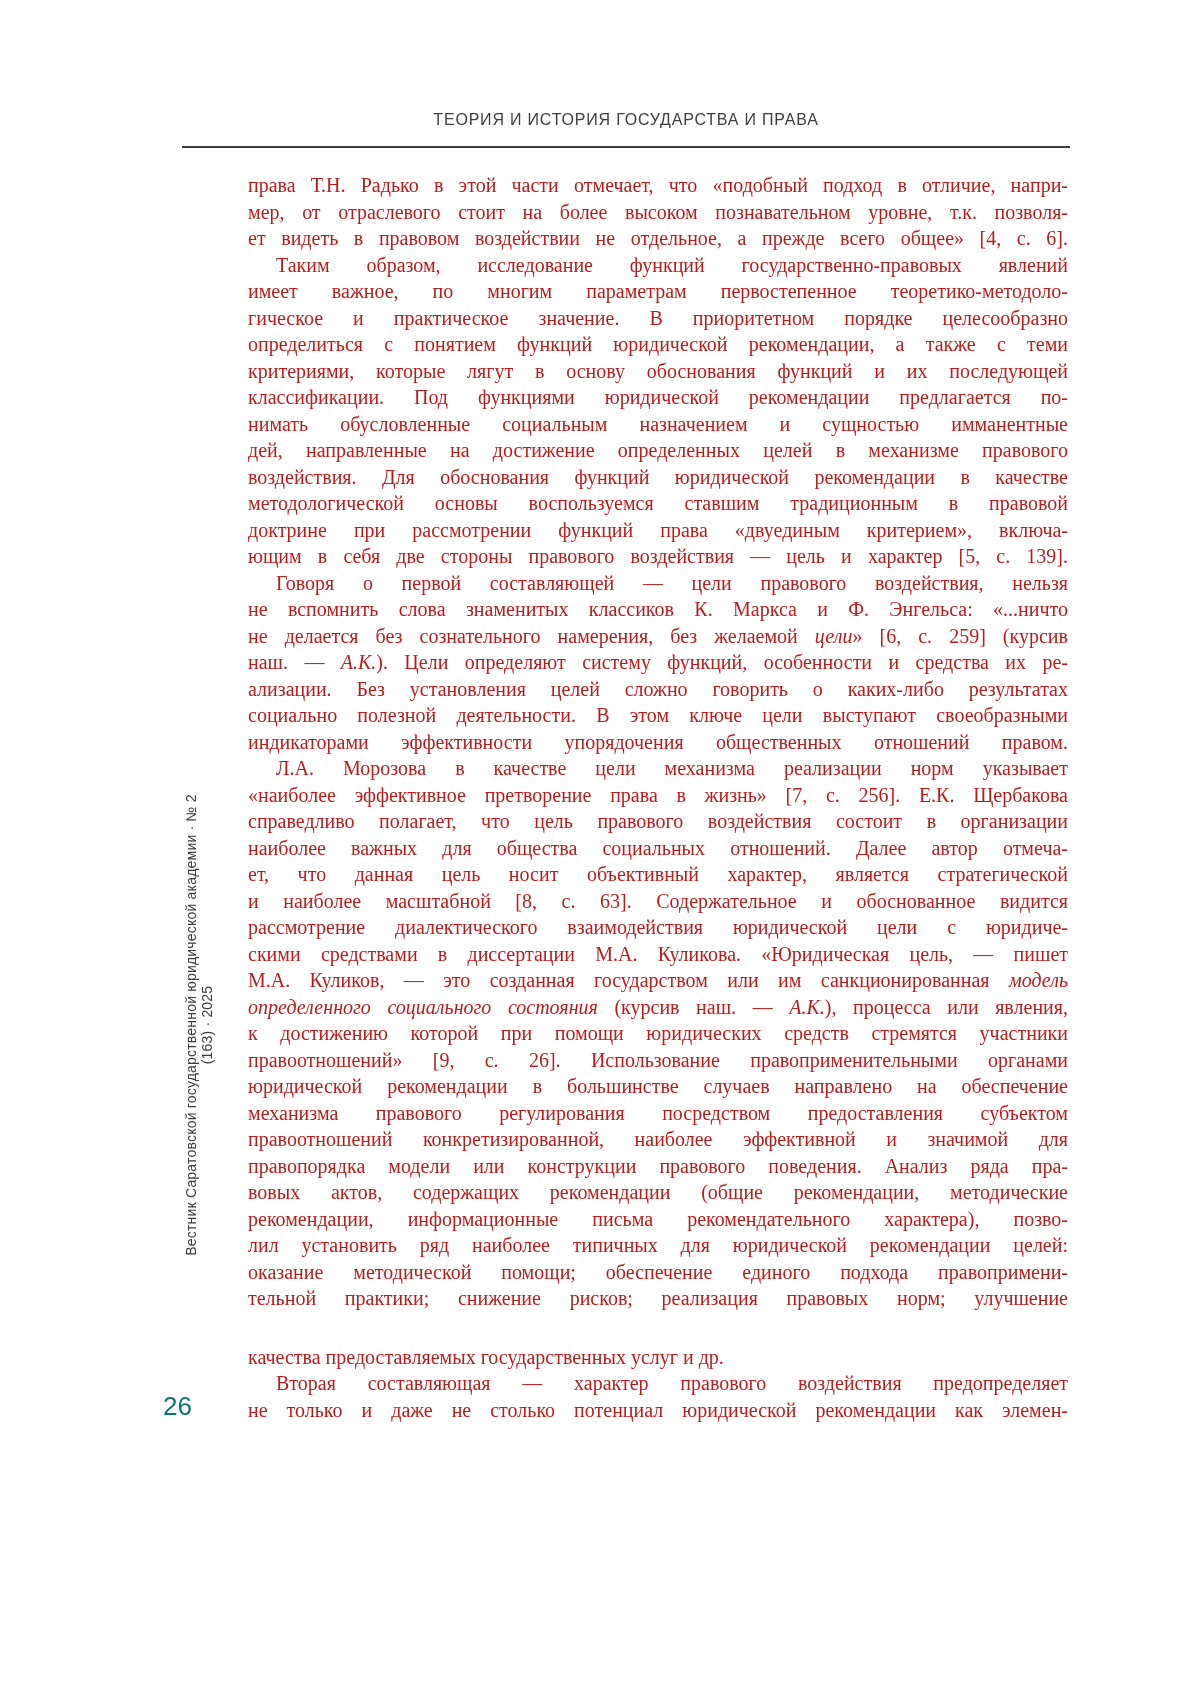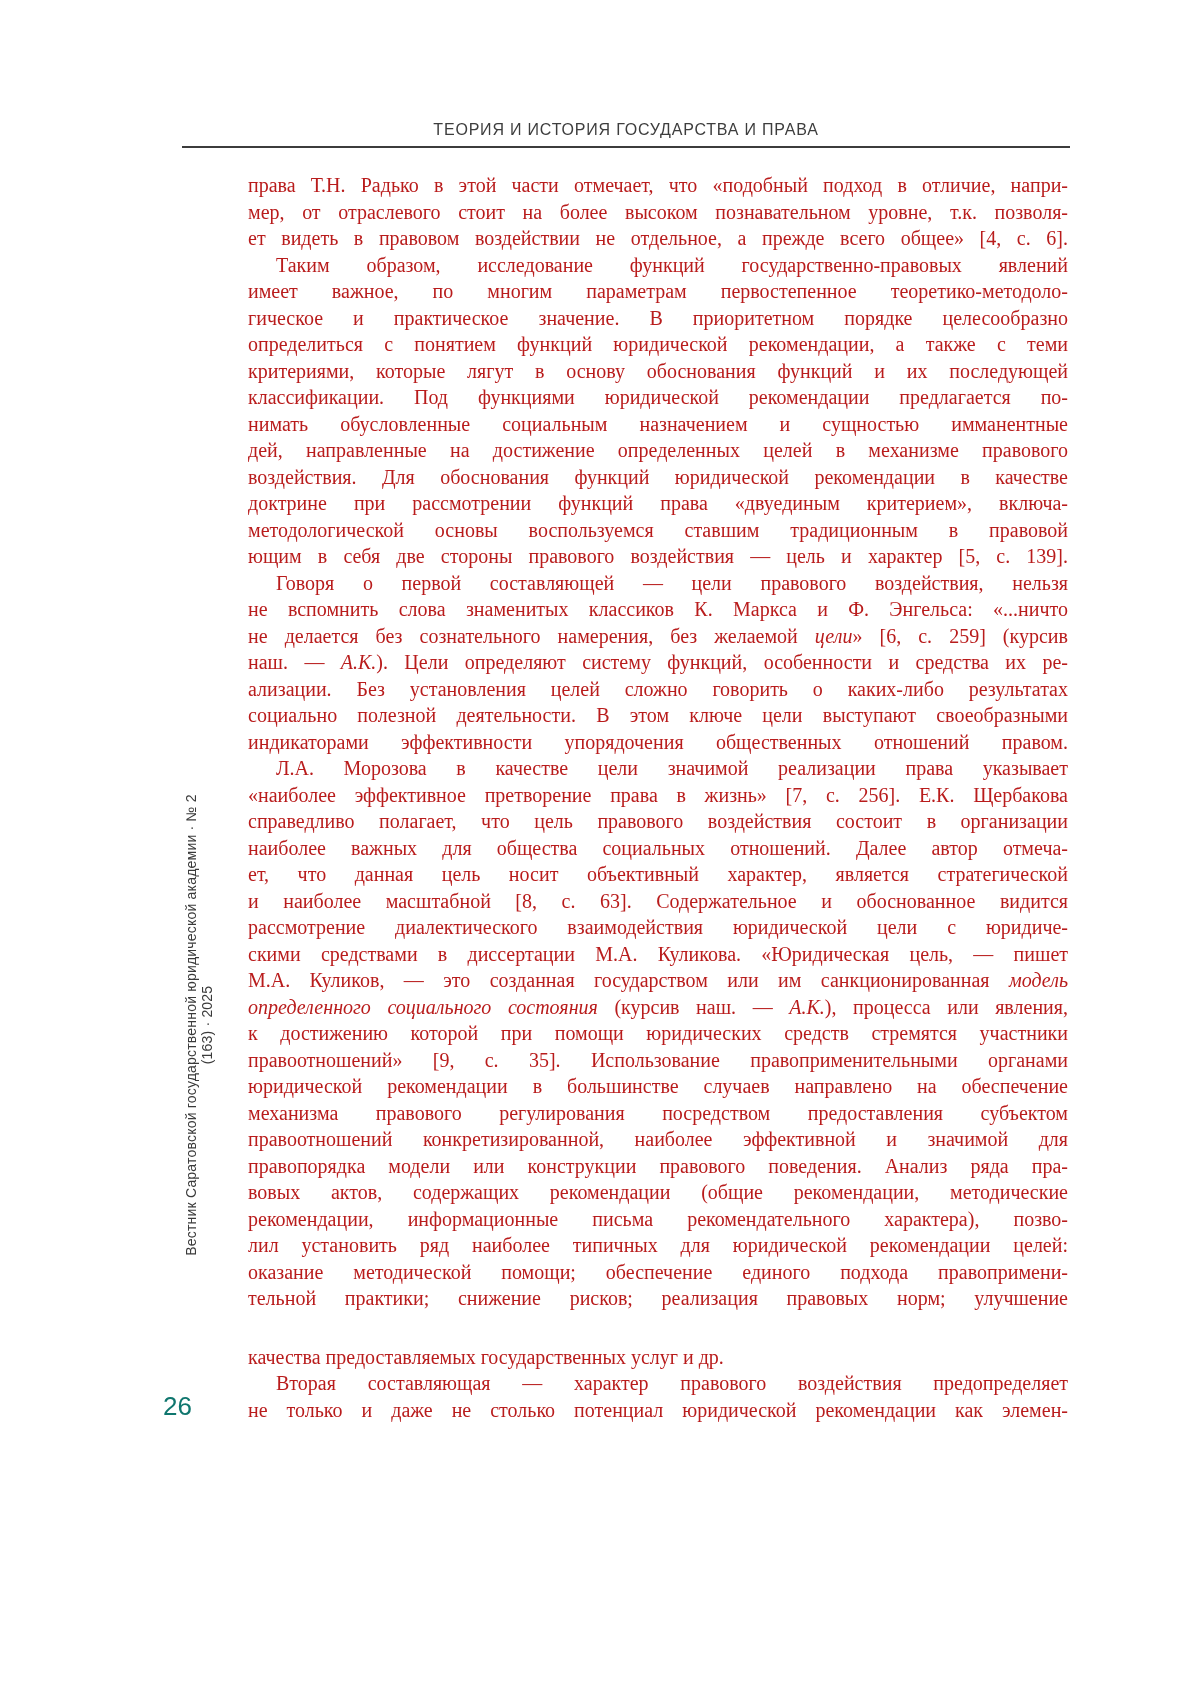--- a/index.html
+++ b/index.html
@@ -6,21 +6,21 @@
   body {
     width: 1200px; height: 1698px;
     background: #ffffff;
     position: relative;
     overflow: hidden;
     font-family: "Liberation Serif", "DejaVu Serif", serif;
     color: #141414;
   }
   .running-head {
     position: absolute;
-    left: 182px; top: 121px; width: 888px;
+    left: 182px; top: 111px; width: 888px;
     text-align: center;
     font-family: "Liberation Sans", "DejaVu Sans", sans-serif;
     font-size: 16px;
     letter-spacing: 0.8px;
     color: #3d3d3d;
   }
   .head-rule {
     position: absolute;
     left: 182px; top: 146px; width: 888px; height: 2px;
     background: #3c3c3c;
@@ -77,46 +77,46 @@
     <div class="para">
       <div class="line indent"><span>Таким образом, исследование функций государственно-правовых явлений</span></div>
       <div class="line"><span>имеет важное, по многим параметрам первостепенное теоретико-методоло-</span></div>
       <div class="line"><span>гическое и практическое значение. В приоритетном порядке целесообразно</span></div>
       <div class="line"><span>определиться с понятием функций юридической рекомендации, а также с теми</span></div>
       <div class="line"><span>критериями, которые лягут в основу обоснования функций и их последующей</span></div>
       <div class="line"><span>классификации. Под функциями юридической рекомендации предлагается по-</span></div>
       <div class="line"><span>нимать обусловленные социальным назначением и сущностью имманентные</span></div>
       <div class="line"><span>дей, направленные на достижение определенных целей в механизме правового</span></div>
       <div class="line"><span>воздействия. Для обоснования функций юридической рекомендации в качестве</span></div>
+      <div class="line"><span>методологической основы воспользуемся ставшим традиционным в правовой</span></div>
       <div class="line"><span>доктрине при рассмотрении функций права «двуединым критерием», включа-</span></div>
-      <div class="line"><span>методологической основы воспользуемся ставшим традиционным в правовой</span></div>
       <div class="line"><span>ющим в себя две стороны правового воздействия — цель и характер [5, с. 139].</span></div>
     </div>
     <div class="para">
       <div class="line indent"><span>Говоря о первой составляющей — цели правового воздействия, нельзя</span></div>
       <div class="line"><span>не вспомнить слова знаменитых классиков К. Маркса и Ф. Энгельса: «...ничто</span></div>
       <div class="line"><span>не делается без сознательного намерения, без желаемой </span><span class="it">цели</span><span>» [6, с. 259] (курсив</span></div>
       <div class="line"><span>наш. — </span><span class="it">А.К.</span><span>). Цели определяют систему функций, особенности и средства их ре-</span></div>
       <div class="line"><span>ализации. Без установления целей сложно говорить о каких-либо результатах</span></div>
       <div class="line"><span>социально полезной деятельности. В этом ключе цели выступают своеобразными</span></div>
       <div class="line"><span>индикаторами эффективности упорядочения общественных отношений правом.</span></div>
     </div>
     <div class="para">
-      <div class="line indent"><span>Л.А. Морозова в качестве цели значимой реализации права указывает</span></div>
+      <div class="line indent"><span>Л.А. Морозова в качестве цели механизма реализации норм указывает</span></div>
       <div class="line"><span>«наиболее эффективное претворение права в жизнь» [7, с. 256]. Е.К. Щербакова</span></div>
       <div class="line"><span>справедливо полагает, что цель правового воздействия состоит в организации</span></div>
       <div class="line"><span>наиболее важных для общества социальных отношений. Далее автор отмеча-</span></div>
       <div class="line"><span>ет, что данная цель носит объективный характер, является стратегической</span></div>
       <div class="line"><span>и наиболее масштабной [8, с. 63]. Содержательное и обоснованное видится</span></div>
       <div class="line"><span>рассмотрение диалектического взаимодействия юридической цели с юридиче-</span></div>
       <div class="line"><span>скими средствами в диссертации М.А. Куликова. «Юридическая цель, — пишет</span></div>
       <div class="line"><span>М.А. Куликов, — это созданная государством или им санкционированная </span><span class="it">модель</span></div>
       <div class="line"><span class="it">определенного социального состояния</span><span> (курсив наш. — </span><span class="it">А.К.</span><span>), процесса или явления,</span></div>
       <div class="line"><span>к достижению которой при помощи юридических средств стремятся участники</span></div>
-      <div class="line"><span>правоотношений» [9, с. 35]. Использование правоприменительными органами</span></div>
+      <div class="line"><span>правоотношений» [9, с. 26]. Использование правоприменительными органами</span></div>
       <div class="line"><span>юридической рекомендации в большинстве случаев направлено на обеспечение</span></div>
       <div class="line"><span>механизма правового регулирования посредством предоставления субъектом</span></div>
       <div class="line"><span>правоотношений конкретизированной, наиболее эффективной и значимой для</span></div>
       <div class="line"><span>правопорядка модели или конструкции правового поведения. Анализ ряда пра-</span></div>
       <div class="line"><span>вовых актов, содержащих рекомендации (общие рекомендации, методические</span></div>
       <div class="line"><span>рекомендации, информационные письма рекомендательного характера), позво-</span></div>
       <div class="line"><span>лил установить ряд наиболее типичных для юридической рекомендации целей:</span></div>
       <div class="line"><span>оказание методической помощи; обеспечение единого подхода правопримени-</span></div>
       <div class="line"><span>тельной практики; снижение рисков; реализация правовых норм; улучшение</span></div>
       <div class="line nofill"><span>качества предоставляемых государственных услуг и др.</span></div>

